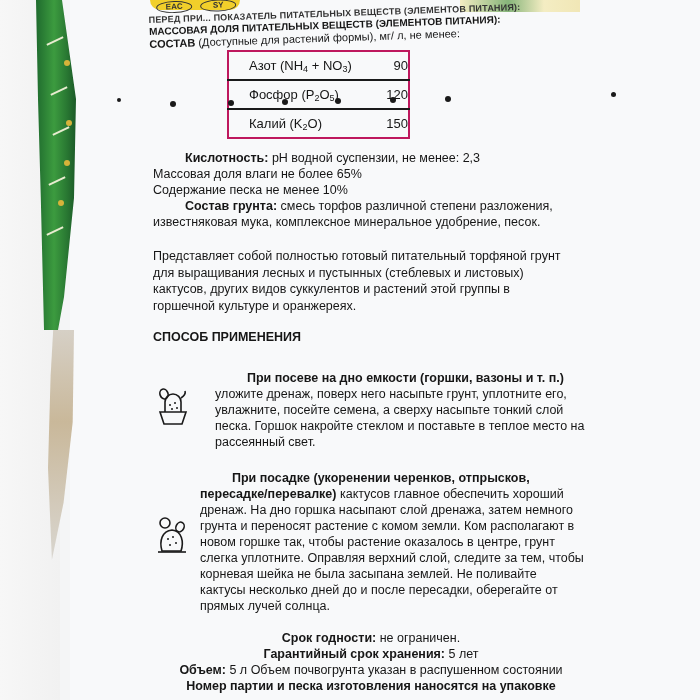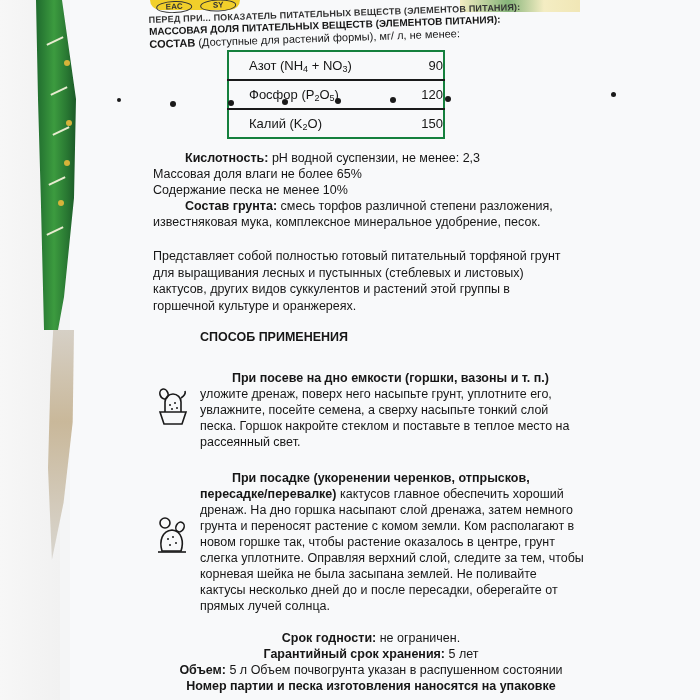--- a/index.html
+++ b/index.html
@@ -51,37 +51,37 @@
     .badge {
       border: 1.5px solid #333; border-radius: 50%; width: 34px; height: 10px;
       font-size: 8px; line-height: 10px; text-align: center; color: #333; font-weight: bold;
     }
     .hdr-line1 { font-size: 9px; color: #333; letter-spacing: 0.2px; white-space: nowrap; }
     .hdr-line2 { font-size: 10px; white-space: nowrap; }
     .hdr-line3 { font-size: 11px; white-space: nowrap; }
     .hdr-line3 .normal { font-weight: normal; }
 
     table.nutri {
-      position: absolute; left: 227px; top: 50px; width: 218px;
-      border-collapse: collapse; border: 2px solid #15803d; font-size: 13px;
+      position: absolute; left: 227px; top: 50px; width: 183px;
+      border-collapse: collapse; border: 2px solid #be185d; font-size: 13px;
     }
     table.nutri td {
       height: 27px; border-top: 2px solid #1a1a1a; padding: 0 0 0 20px;
     }
     table.nutri tr:first-child td { border-top: none; }
     table.nutri td.val { text-align: right; padding-left: 0; width: 52px; }
     sub { font-size: 9px; vertical-align: -2px; }
     .hole { position: absolute; width: 6px; height: 6px; border-radius: 50%; background: #1a1a1a; }
 
     .text { position: absolute; left: 153px; width: 420px; font-size: 12.5px; line-height: 16px; }
     .text b { font-weight: bold; padding-left: 32px; }
     .props { top: 150px; }
     .desc { top: 248px; line-height: 16.5px; }
-    .section-title { position: absolute; left: 153px; top: 330px; font-size: 12.5px; font-weight: bold; margin-left: 47px; }
-    .step1 { left: 200px; top: 370px; width: 380px; }
+    .section-title { position: absolute; left: 153px; top: 330px; font-size: 12.5px; font-weight: bold; }
+    .step1 { left: 215px; top: 370px; width: 380px; }
     .step2 { left: 200px; top: 470px; width: 385px; }
     .footer { left: 145px; top: 630px; line-height: 16px; text-align: center; }
 
     .icon-cactus { position: absolute; width: 34px; height: 40px; }
   </style>
 </head>
 <body>
 
 <div class="bg-left"></div>
 <div class="page"></div>

